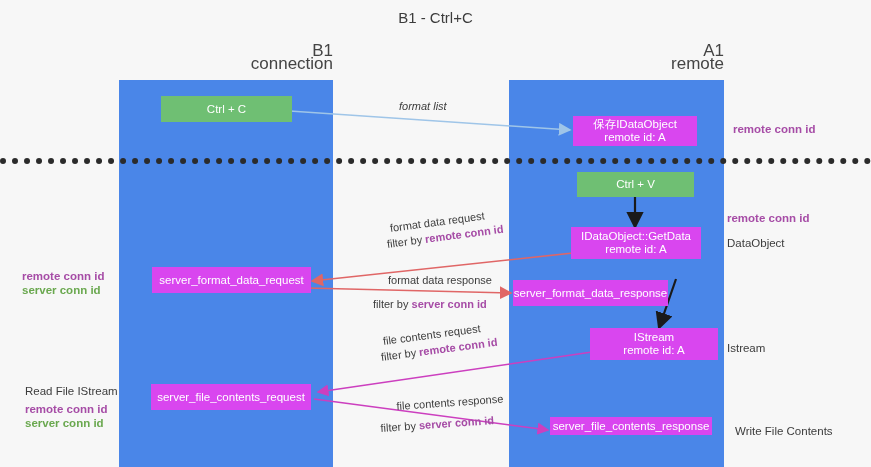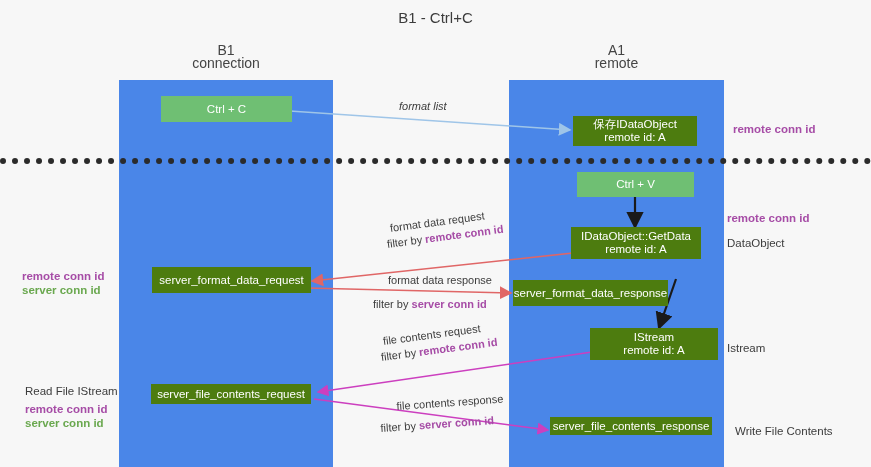--- a/index.html
+++ b/index.html
@@ -7,37 +7,37 @@
     width:871px;height:467px;
     background:#f7f7f7;
     font-family:"Liberation Sans","DejaVu Sans",sans-serif;
     overflow:hidden;
     position:relative;
   }
   #stage{position:absolute;left:0;top:0;width:871px;height:467px;}
   .lane{position:absolute;background:#4a86e8;}
   .lane-b1{left:119px;top:80px;width:214px;height:387px;}
   .lane-a1{left:509px;top:80px;width:215px;height:387px;}
-  .lane-head{position:absolute;text-align:center;color:#444;font-size:14px;line-height:13px;}
+  .lane-head{position:absolute;text-align:right;color:#444;font-size:17px;line-height:13px;}
   .lane-head-b1{left:119px;top:44px;width:214px;}
   .lane-head-a1{left:509px;top:44px;width:215px;}
 
   .title{
     position:absolute;left:0;top:7px;width:871px;text-align:center;
     color:#3c3c3c;font-size:15px;line-height:21px;
   }
 
   .box{
     position:absolute;box-sizing:border-box;
     display:flex;align-items:center;justify-content:center;
     text-align:center;color:#ffffff;font-size:11.5px;line-height:13px;
     padding:2px 20px;
   }
   .box.green{background:#6aa84f;background:#6fbf73;}
-  .box.orange{background:#4d7c0f;}
+  .box.orange{background:#d946ef;}
   .box span{display:block;}
 
   .sidelabel{position:absolute;font-size:11.5px;line-height:14px;color:#3c3c3c;white-space:nowrap;}
   .purple{color:#a64ca6;font-weight:bold;}
   .green-t{color:#6aa84f;font-weight:bold;}
   .purple-n{color:#a64ca6;}
 
   .arrlabel{position:absolute;font-size:11px;line-height:15px;color:#3c3c3c;white-space:nowrap;}
   .arrlabel.rot-up{transform:rotate(-7.5deg);transform-origin:left top;}
   svg#wires{position:absolute;left:0;top:0;width:871px;height:467px;overflow:visible;}
@@ -122,21 +122,21 @@
 
   <div class="box orange" style="left:513px;top:280px;width:155px;height:26px;">
     <span>server_format_data_response</span>
   </div>
 
   <div class="box orange" style="left:590px;top:328px;width:128px;height:32px;flex-direction:column;">
     <span>IStream</span>
     <span>remote id: A</span>
   </div>
 
-  <div class="box orange" style="left:151px;top:384px;width:160px;height:20px;">
+  <div class="box orange" style="left:151px;top:384px;width:160px;height:26px;">
     <span>server_file_contents_request</span>
   </div>
 
   <div class="box orange" style="left:550px;top:417px;width:162px;height:18px;">
     <span>server_file_contents_response</span>
   </div>
 
   <div class="arrlabel" style="left:399px;top:99px;font-style:italic;">format list</div>
 
   <div class="arrlabel rot-up" style="left:389px;top:221px;">format data request</div>

